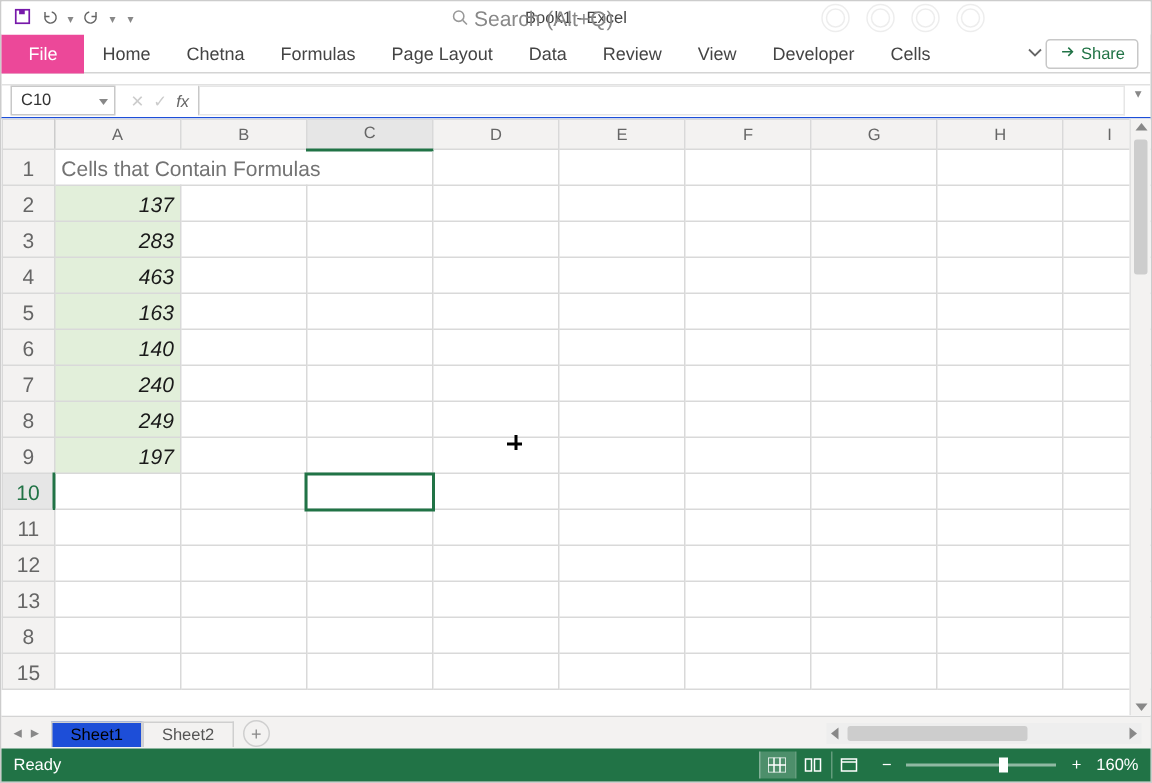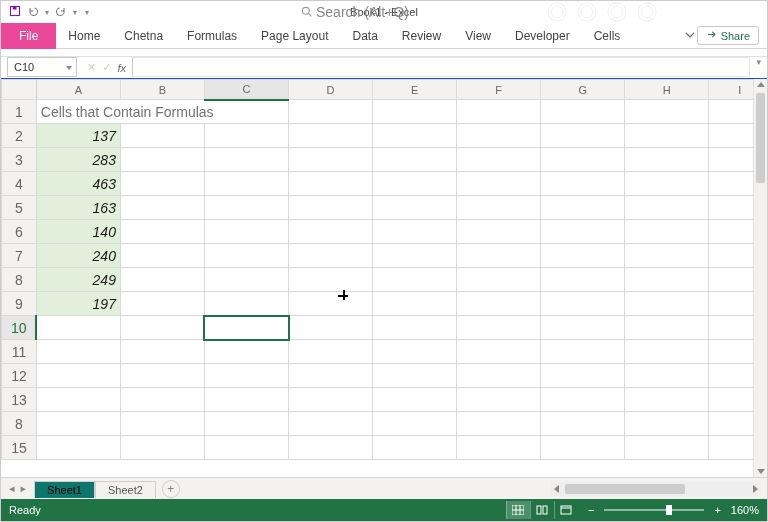--- a/index.html
+++ b/index.html
@@ -60,21 +60,21 @@
   .cursor::after { width: 1.5px; height: 10px; left: 0; top: -5px; }
   .vscroll { position: absolute; right: 0; top: 0; bottom: 0; width: 14px; background: #f3f2f1; border-left: 1px solid #e1e1e1; }
   .vscroll .thumb { position: absolute; left: 2px; right: 2px; top: 14px; height: 90px; background: #cdcdcd; border-radius: 2px; }
   .vscroll .arr { position: absolute; left: 3px; width: 0; height: 0; border-left: 4px solid transparent; border-right: 4px solid transparent; }
   .vscroll .up { top: 3px; border-bottom: 5px solid #888; }
   .vscroll .dn { bottom: 3px; border-top: 5px solid #888; }
 
   
   .tabsrow { height: 22px; display: flex; align-items: center; background: #f3f2f1; border-top: 1px solid #d4d4d4; font-size: 11px; }
   .tabnav { display: flex; gap: 6px; padding: 0 8px; color: #888; }
-  .sheettab { padding: 2px 12px; border: 1px solid #cfcfcf; border-bottom: none; background: #0f766e; position: relative; top: 1px; }
+  .sheettab { padding: 2px 12px; border: 1px solid #cfcfcf; border-bottom: none; background: #1d4ed8; position: relative; top: 1px; }
   .sheettab.inactive { background: #f3f2f1; color: #555; }
   .addsheet { width: 18px; height: 18px; border: 1px solid #cfcfcf; border-radius: 50%; display: flex; align-items: center; justify-content: center; margin-left: 6px; color: #888; font-size: 12px; }
   .hscroll { margin-left: auto; width: 210px; height: 14px; background: #eee; display: flex; align-items: center; position: relative; margin-right: 6px; }
   .hscroll .thumb { position: absolute; left: 14px; width: 120px; top: 2px; bottom: 2px; background: #cdcdcd; border-radius: 2px; }
   .hscroll .arr { width: 0; height: 0; border-top: 4px solid transparent; border-bottom: 4px solid transparent; }
   .hscroll .l { border-right: 5px solid #888; margin-left: 3px; }
   .hscroll .r { border-left: 5px solid #888; margin-left: auto; margin-right: 3px; }
 
   
   .statusbar { height: 22px; background: #217346; color: #fff; display: flex; align-items: center; font-size: 11px; padding: 0 8px; }

